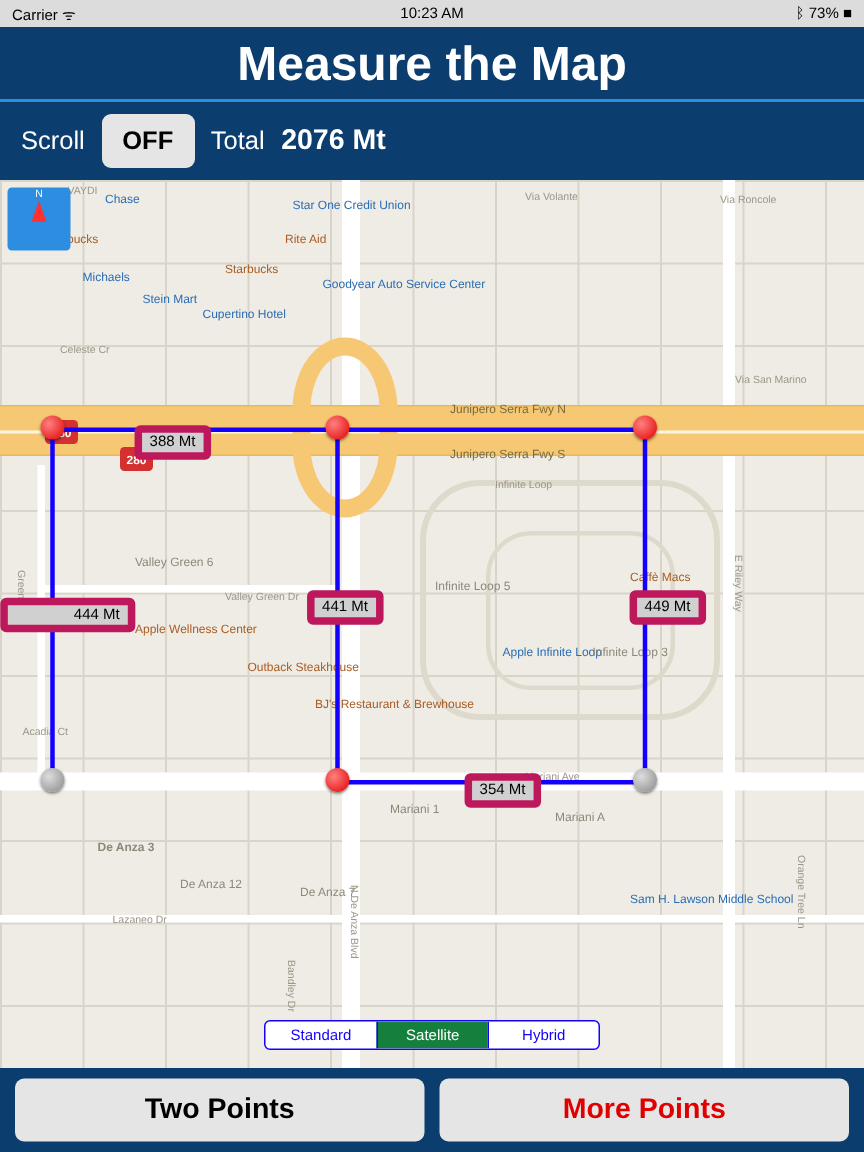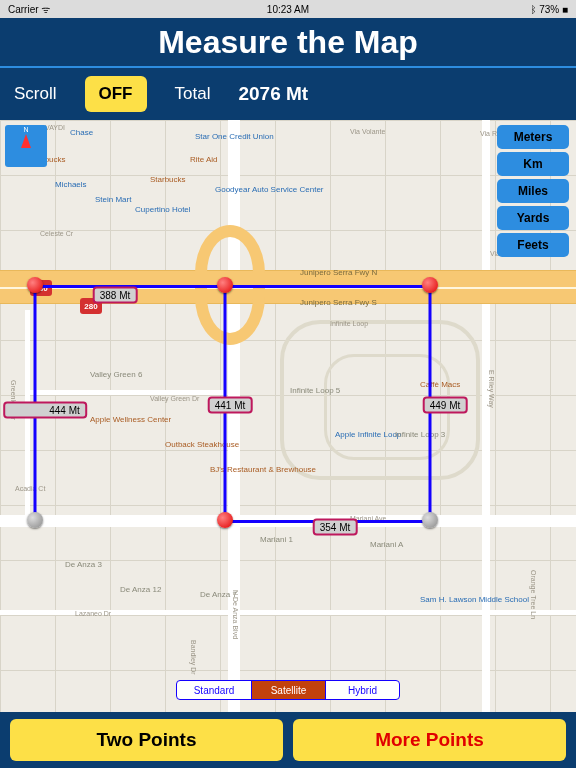--- a/index.html
+++ b/index.html
@@ -1,21 +1,21 @@
 <!DOCTYPE html>
 <html><head>
 <meta charset="utf-8">
 <style>
 *{margin:0;padding:0;box-sizing:border-box;font-family:-apple-system,Helvetica,Arial,sans-serif}
 body{width:576px;height:768px;background:#0b3d6f;overflow:hidden;position:relative}
 .status-bar{height:18px;background:#dcdcdc;display:flex;justify-content:space-between;align-items:center;font-size:10px;padding:0 8px;color:#000}
 .status-c{position:absolute;left:50%;transform:translateX(-50%)}
 .title{height:50px;background:#0b3d6f;display:flex;align-items:center;justify-content:center;color:#fff;font-size:32px;font-weight:600;border-bottom:2px solid #2d8de0}
-.controls{height:52px;display:flex;align-items:center;padding:11px 14px;gap:28px;color:#fff;font-size:17px}
-.btn{background:#fde047;border:none;border-radius:6px;padding:8px 14px;font-size:17px;font-weight:700;color:#000;cursor:pointer}
+.controls{height:52px;display:flex;align-items:center;padding:11px 14px;gap:11px;color:#fff;font-size:17px}
+.btn{background:#e5e5e5;border:none;border-radius:6px;padding:8px 14px;font-size:17px;font-weight:700;color:#000;cursor:pointer}
 .controls .spacer{flex:1}
 .map-area{position:absolute;top:120px;left:0;right:0;bottom:56px;background:#efece5}
 .map-area::before{content:"";position:absolute;inset:0;background:
  linear-gradient(#d8d4c8 1px,transparent 1px) 0 0/100% 55px,
  linear-gradient(90deg,#d8d4c8 1px,transparent 1px) 0 0/55px 100%}
 .freeway{position:absolute;left:0;right:0;top:150px;height:34px;background:#f7c873;border-top:1px solid #e9b85a;border-bottom:1px solid #e9b85a}
 .freeway::after{content:"";position:absolute;left:0;right:0;top:16px;height:2px;background:#fff6dd}
 .hwy-label{position:absolute;top:148px;font-size:8px;color:#7a6b3e}
 .ramp{position:absolute;width:70px;height:120px;border:12px solid #f7c873;border-radius:50%/40%;background:transparent}
 .road-v{position:absolute;width:12px;top:0;bottom:0;background:#fff}
@@ -25,29 +25,29 @@
 .poi{position:absolute;font-size:8px;color:#a95c23}
 .poi.b{color:#2a6db4}
 .poi.g{color:#8a8a7a}
 .street{position:absolute;font-size:7px;color:#9c9688}
 .street.v{writing-mode:vertical-rl}
 .campus{position:absolute;left:280px;top:200px;width:200px;height:160px;border:4px solid #dedacb;border-radius:40px;background:transparent}
 .campus::after{content:"";position:absolute;left:40px;top:30px;width:120px;height:100px;border:3px solid #dedacb;border-radius:30px}
 .line{position:absolute;background:#1400ff;height:3px;transform-origin:left center}
 .pin{position:absolute;width:16px;height:16px;border-radius:50%;background:radial-gradient(circle at 35% 35%,#ff8080,#e00000);transform:translate(-50%,-50%);box-shadow:0 1px 2px rgba(0,0,0,.5)}
 .pin.gray{background:radial-gradient(circle at 35% 35%,#ddd,#888)}
-.seg-label{position:absolute;background:#d0d0d0;border:2px solid #be185d;border-radius:4px;padding:1px 5px;font-size:10px;color:#000;transform:translate(-50%,-50%);white-space:nowrap}
+.seg-label{position:absolute;background:#d0d0d0;border:5px solid #be185d;border-radius:4px;padding:1px 5px;font-size:10px;color:#000;transform:translate(-50%,-50%);white-space:nowrap}
 .compass{position:absolute;top:5px;left:5px;width:42px;height:42px;background:#2d8de0;border-radius:3px}
 .compass::before{content:"N";position:absolute;top:1px;left:50%;transform:translateX(-50%);font-size:7px;color:#fff}
 .compass::after{content:"";position:absolute;left:50%;top:50%;width:0;height:0;border:5px solid transparent;border-bottom:14px solid #ff3030;transform:translate(-50%,-90%)}
 .unit-panel{position:absolute;top:5px;right:7px;display:flex;flex-direction:column;gap:3px}
 .unit-btn{background:#2d8de0;border:none;border-radius:5px;width:72px;height:24px;font-size:12px;font-weight:600;color:#000;cursor:pointer}
 .seg-ctrl{position:absolute;bottom:12px;left:50%;transform:translateX(-50%);display:flex;border:1px solid #1400ff;border-radius:4px;overflow:hidden;background:#fff}
 .seg-ctrl>div{width:74px;height:18px;font-size:10px;display:flex;align-items:center;justify-content:center;color:#1400ff;cursor:pointer}
-.seg-ctrl>div.active{background:#c2410c;color:#fff}
+.seg-ctrl>div.active{background:#15803d;color:#fff}
 .seg-ctrl>div+div{border-left:1px solid #1400ff}
 .bottom{position:absolute;bottom:0;left:0;right:0;height:56px;display:flex;gap:10px;padding:7px 10px}
 .bottom .btn{flex:1;font-size:19px}
 .bottom .btn.active{color:#e00000}
 .shield{position:absolute;width:22px;height:16px;background:#d43030;border-radius:3px;font-size:8px;color:#fff;display:flex;align-items:center;justify-content:center;font-weight:700}
 </style>
 </head>
 <body>
 
 <div class="status-bar">
@@ -105,21 +105,21 @@
 Restaurant &amp;
 Brewhouse</div>
       <div class="poi b" style="left: 335px; top: 310px;">Apple
 Infinite Loop</div>
       <div class="poi g" style="left: 290px; top: 266px;">Infinite
 Loop 5</div>
       <div class="poi g" style="left: 395px; top: 310px;">Infinite
 Loop 3</div>
       <div class="poi " style="left: 420px; top: 260px;">Caffè
 Macs</div>
-      <div class="poi g" style="left: 65px; top: 440px;">De Anza 3</div>
+      <div class="poi g" style="left: 65px; top: 440px; font-weight: bold;">De Anza 3</div>
       <div class="poi g" style="left: 120px; top: 465px;">De Anza 12</div>
       <div class="poi g" style="left: 200px; top: 470px;">De Anza 7</div>
       <div class="poi g" style="left: 260px; top: 415px;">Mariani 1</div>
       <div class="poi g" style="left: 370px; top: 420px;">Mariani A</div>
       <div class="poi b" style="left: 420px; top: 475px;">Sam H. Lawson
 Middle School</div>
     </div>
  <div id="streets">
       <div class="street" style="left: 45px; top: 4px;">VAYDI</div>
       <div class="street" style="left: 350px; top: 8px;">Via Volante</div>
@@ -155,27 +155,20 @@
     </div>
  <div id="seglabels">
       <div class="seg-label" style="left: 115px; top: 175px;">388 Mt</div>
       <div class="seg-label" style="left: 45px; top: 290px; padding-left: 44px;">444 Mt</div>
       <div class="seg-label" style="left: 230px; top: 285px;">441 Mt</div>
       <div class="seg-label" style="left: 445px; top: 285px;">449 Mt</div>
       <div class="seg-label" style="left: 335px; top: 407px;">354 Mt</div>
     </div>
 
  <div class="compass"></div>
- <div class="unit-panel" id="unit-panel">
-      <button class="unit-btn">Meters</button>
-      <button class="unit-btn">Km</button>
-      <button class="unit-btn">Miles</button>
-      <button class="unit-btn">Yards</button>
-      <button class="unit-btn">Feets</button>
-    </div>
  <div class="seg-ctrl" id="seg-ctrl">
       <div>Standard</div>
       <div class="active">Satellite</div>
       <div>Hybrid</div>
     </div>
 </div>
 
 <div class="bottom">
  <button class="btn">Two Points</button>
  <button class="btn active">More Points</button>

